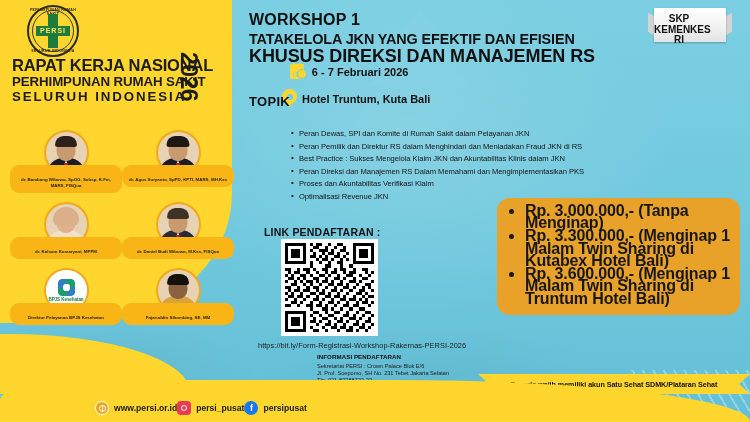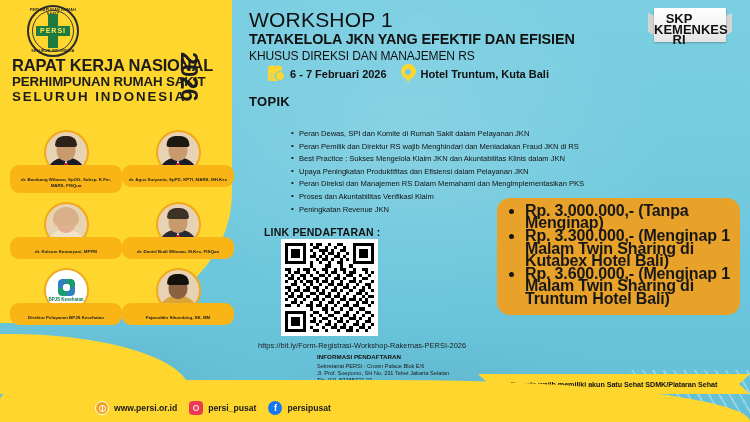--- a/index.html
+++ b/index.html
@@ -111,25 +111,25 @@
   .bpjs{position:absolute;inset:0;background:#ffffff;display:flex;flex-direction:column;align-items:center;justify-content:center;}
   .bpjs-mark{width:17px;height:17px;border-radius:4px;background:
      conic-gradient(from 0deg,#1a9c6f 0 25%,#2f7fc1 25% 50%,#1a9c6f 50% 75%,#2f7fc1 75% 100%);
      -webkit-mask:radial-gradient(circle at 50% 50%, transparent 3.5px, #000 4px);
              mask:radial-gradient(circle at 50% 50%, transparent 3.5px, #000 4px);}
   .bpjs-txt{font-size:4.6px;font-weight:bold;color:#1a7a52;margin-top:1px;letter-spacing:-.1px;}
   .f6 .face{background:#8a6242;} .f6 .hair{background:#14110d;} .f6 .body{background:#d8a53a;}
 
   
   .ws-title{position:absolute;left:249px;top:9px;}
-  .ws-1{font-size:21px;font-weight:normal;color:#111;letter-spacing:.2px;line-height:22px;}
+  .ws-1{font-size:16px;font-weight:bold;color:#111;letter-spacing:.2px;line-height:22px;}
   .ws-2{font-size:14.4px;font-weight:bold;color:#111;letter-spacing:-.1px;line-height:16.5px;}
-  .ws-3{font-size:12px;font-weight:normal;color:#111;letter-spacing:-.1px;line-height:16.5px;}
-
-  .meta-row{position:absolute;left:268px;top:64px;display:flex;align-items:center;}
+  .ws-3{font-size:18px;font-weight:bold;color:#111;letter-spacing:-.1px;line-height:16.5px;}
+
+  .meta-row{position:absolute;left:268px;top:64px;display:flex;align-items:center;gap:9px;flex-direction:column;}
   .meta-item{display:flex;align-items:center;gap:5px;}
   .meta-text{font-size:11px;font-weight:bold;color:#111;}
   .cal-ico{width:17px;height:16px;position:relative;}
   .cal-body{position:absolute;left:0;top:3px;width:14px;height:12px;background:#ffd62e;border-radius:2px;}
   .cal-top{position:absolute;left:0;top:0px;width:14px;height:4px;background:#ffd62e;border-radius:2px;}
   .cal-peg1{position:absolute;left:3px;top:-1px;width:2px;height:4px;background:#ffd62e;border-radius:1px;}
   .cal-peg2{position:absolute;left:9px;top:-1px;width:2px;height:4px;background:#ffd62e;border-radius:1px;}
   .cal-dots{position:absolute;left:2px;top:7px;width:10px;height:6px;
     background-image:radial-gradient(circle,#8fd4e6 1px, transparent 1.1px);
     background-size:3.2px 3.2px;}
@@ -166,21 +166,21 @@
   .skp{
     position:absolute;left:648px;top:5px;width:84px;height:40px;
   }
   .skp-body{
     position:absolute;left:6px;top:3px;width:72px;height:34px;
     background:linear-gradient(180deg,#ffffff 0%,#f0f0f0 60%,#e2e2e2 100%);
     box-shadow:0 1px 2px rgba(0,0,0,.25);
   }
   .skp-l{position:absolute;left:0;top:8px;width:9px;height:24px;background:#d4d4d4;clip-path:polygon(0 0,100% 18%,100% 100%,0 78%);}
   .skp-r{position:absolute;right:0;top:8px;width:9px;height:24px;background:#d4d4d4;clip-path:polygon(0 18%,100% 0,100% 78%,0 100%);}
-  .skp-txt{position:absolute;left:6px;top:9px;width:50px;text-align:center;font-size:13px;font-weight:bold;color:#111;line-height:10.5px;}
+  .skp-txt{position:absolute;left:6px;top:9px;width:50px;text-align:center;font-size:10px;font-weight:bold;color:#111;line-height:10.5px;}
 
   
   .reg-info{position:absolute;left:317px;top:353px;width:200px;}
   .reg-h{font-size:6.2px;font-weight:bold;color:#111;letter-spacing:.05px;margin-bottom:2.5px;}
   .reg-l{font-size:5.6px;color:#1d1d1d;line-height:7.4px;}
   .reg-phone{margin-top:5px;font-size:6.4px;font-weight:bold;color:#111;line-height:8.6px;}
 
   
   .note-ribbon{
     position:absolute;left:478px;top:374px;width:272px;height:20px;
@@ -192,21 +192,21 @@
   .diag-stripes{
     position:absolute;right:0;bottom:0;width:120px;height:52px;
     background:repeating-linear-gradient(60deg,rgba(255,255,255,.30) 0 2px,rgba(255,255,255,0) 2px 9px);
   }
 
   
   .social-bar{
     position:absolute;left:0;bottom:0;width:100%;height:42px;
     background:#ffd62e;border-top-left-radius:120px 34px;border-top-right-radius:600px 70px;
   }
-  .social-wrap{position:absolute;left:95px;bottom:7px;display:flex;align-items:center;gap:12px;}
+  .social-wrap{position:absolute;left:95px;bottom:7px;display:flex;align-items:center;gap:0;}
   .soc{display:flex;align-items:center;gap:5px;}
   .soc-txt{font-size:8.6px;font-weight:bold;color:#1b1b1b;}
   .ic{width:14px;height:14px;border-radius:50%;display:flex;align-items:center;justify-content:center;font-size:9px;color:#fff;font-weight:bold;}
   .ic-web{background:#f0a31c;border:1.5px solid #fff;box-sizing:border-box;position:relative;}
   .ic-web:after{content:"";position:absolute;left:2.5px;top:2.5px;width:7px;height:7px;border-radius:50%;border:1px solid #fff;box-sizing:border-box;}
   .ic-web:before{content:"";position:absolute;left:6px;top:2.5px;width:0;height:7px;border-left:1px solid #fff;}
   .ic-ig{background:#ea3b52;border-radius:4px;position:relative;}
   .ic-ig:after{content:"";position:absolute;left:3.5px;top:3.5px;width:6px;height:6px;border-radius:50%;border:1.3px solid #fff;box-sizing:border-box;}
   .ic-fb{background:#1877f2;}
 
@@ -346,26 +346,25 @@
           <div class="pin-out"></div>
           <div class="pin-hole"></div>
       </div>
       <span class="meta-text">Hotel Truntum, Kuta Bali</span>
     </div>
   </div>
 
   <div class="topik-head">TOPIK</div>
   <ul class="topik-list">
     <li>Peran Dewas, SPI dan Komite di Rumah Sakit dalam Pelayanan JKN</li>
-    <li>Peran Pemilik dan Direktur RS wajib Menghindari dan Meniadakan Fraud JKN di RS</li>
+    <li>Peran Pemilik dan Direktur RS dalam Menghindari dan Meniadakan Fraud JKN di RS</li>
     <li>Best Practice : Sukses Mengelola Klaim JKN dan Akuntabilitas Klinis dalam JKN</li>
-    <li>Upaya Peningkatan Produktifitas dan Efisiensi dalam Pelayanan JKN</li>
     <li>Peran Direksi dan Manajemen RS Dalam Memahami dan Mengimplementasikan PKS</li>
     <li>Proses dan  Akuntabilitas Verifikasi Klaim</li>
-    <li>Peningkatan Revenue JKN</li>
+    <li>Optimalisasi Revenue JKN</li>
   </ul>
 
   <div class="qr-head">LINK PENDAFTARAN :</div>
   <div class="qr-box">
     <svg class="qr-img" viewBox="0 0 29 29" shape-rendering="crispEdges">
       <rect width="29" height="29" fill="#fff"></rect>
       <g fill="#000">
         <rect x="0" y="0" width="7" height="1"></rect>
           <rect x="0" y="6" width="7" height="1"></rect>
         <rect x="0" y="0" width="1" height="7"></rect>

